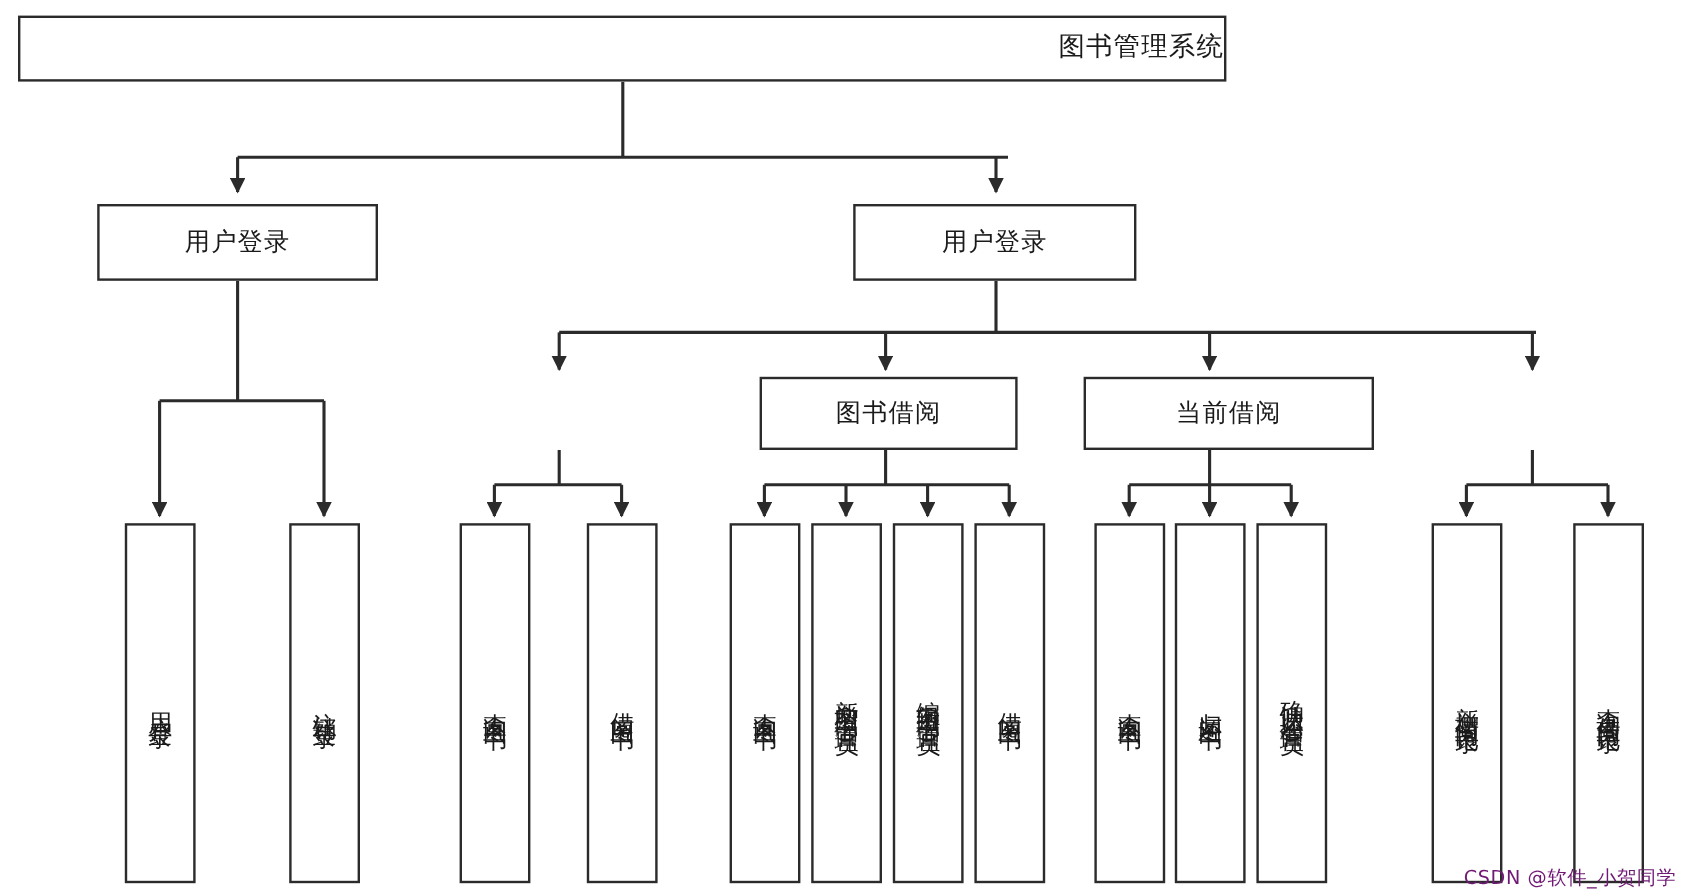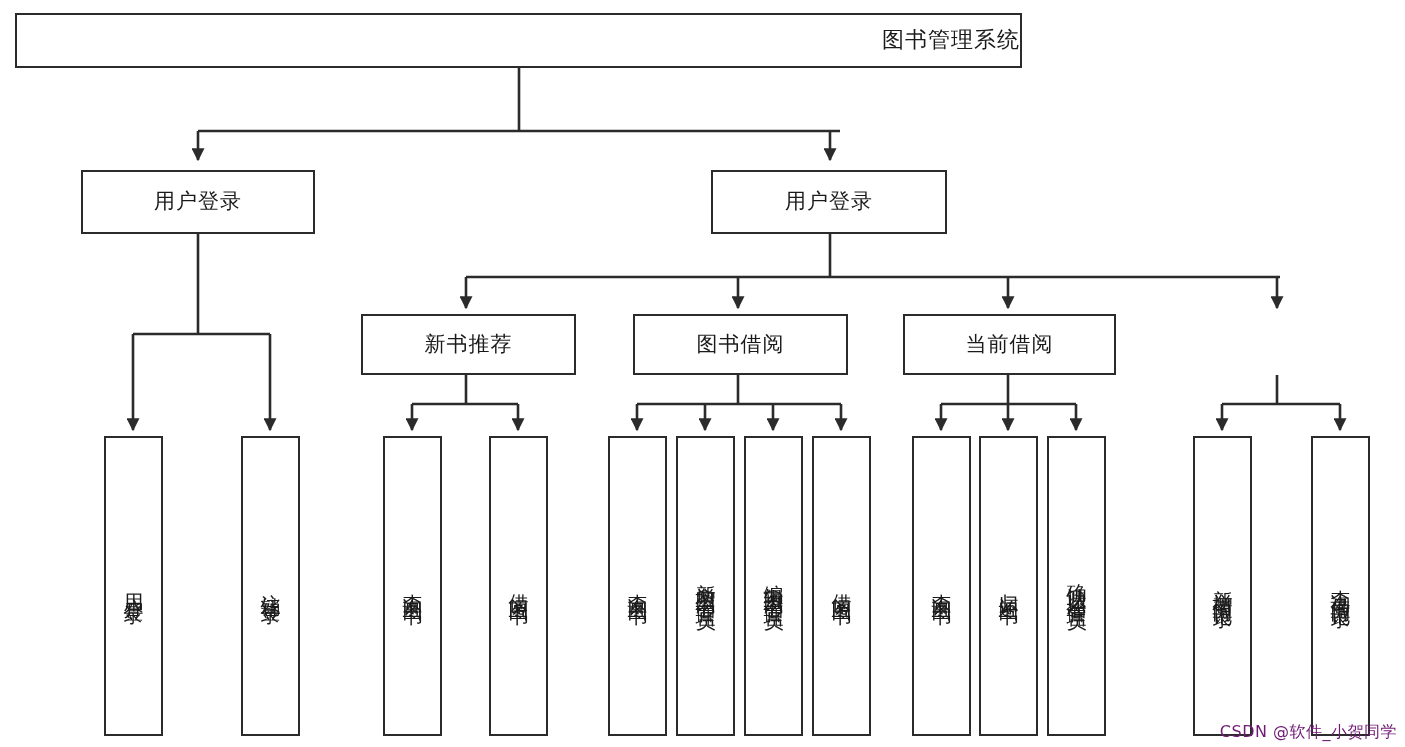--- a/index.html
+++ b/index.html
@@ -128,29 +128,26 @@
   </div>
 
   <div class="node horiz" style="left:81px; top:170px; width:234px; height:64px;">
     <span>用户登录</span>
   </div>
 
   <div class="node horiz" style="left:711px; top:170px; width:236px; height:64px;">
     <span>用户登录</span>
   </div>
 
-  <div class="node horiz" style="left:361px; top:314px; width:215px; height:61px;">
-    <span>新书推荐</span>
-  </div>
 
   <div class="node horiz" style="left:633px; top:314px; width:215px; height:61px;">
     <span>图书借阅</span>
   </div>
 
-  <div class="node horiz" style="left:903px; top:314px; width:213px; height:61px;">
+  <div class="node horiz" style="left:903px; top:314px; width:242px; height:61px;">
     <span>当前借阅</span>
   </div>
 
 
   <div class="node leaf" style="left:104px; top:436px; width:59px; height:300px;">
     <span class="vtext">用户登录</span>
   </div>
 
   <div class="node leaf" style="left:241px; top:436px; width:59px; height:300px;">
     <span class="vtext">注销登录</span>

